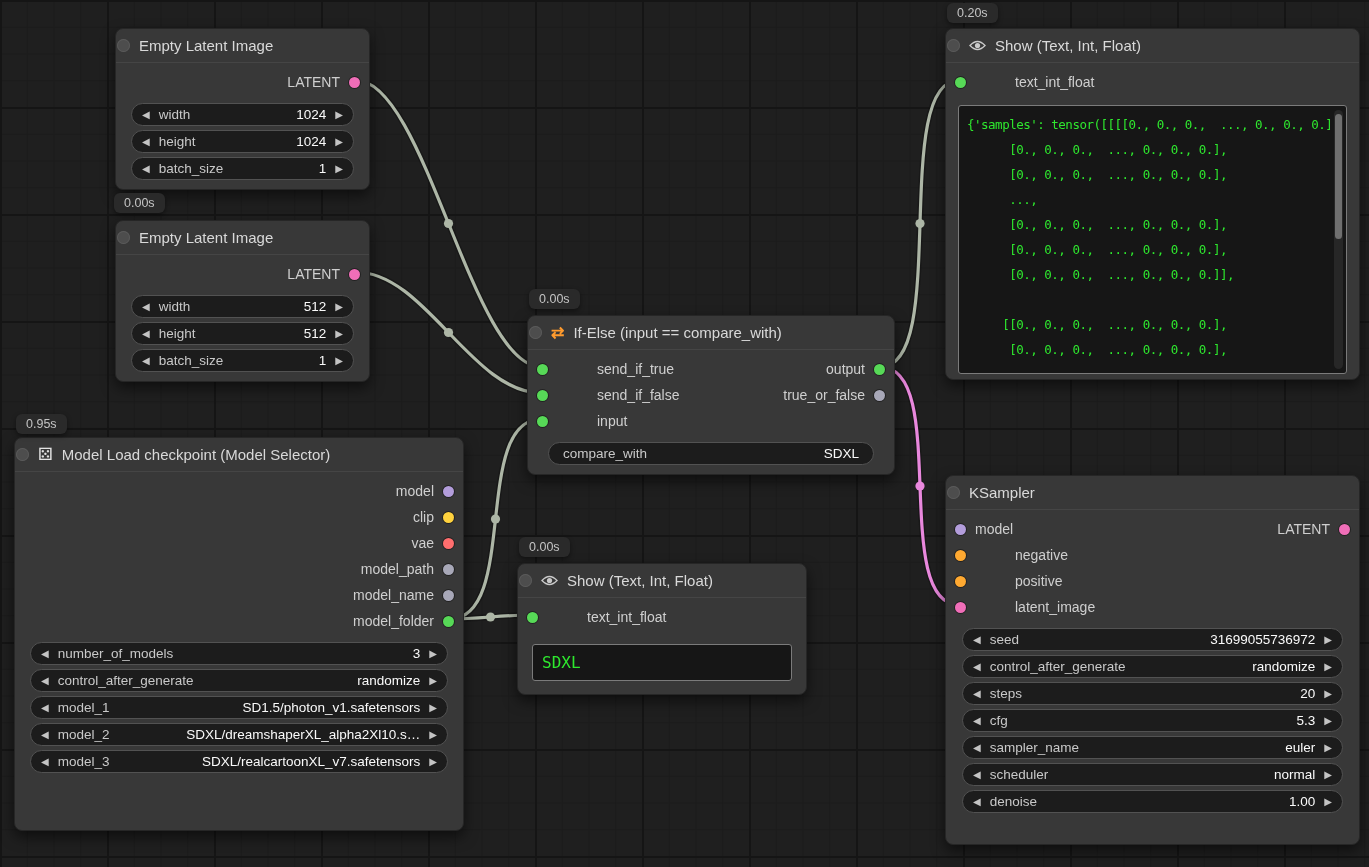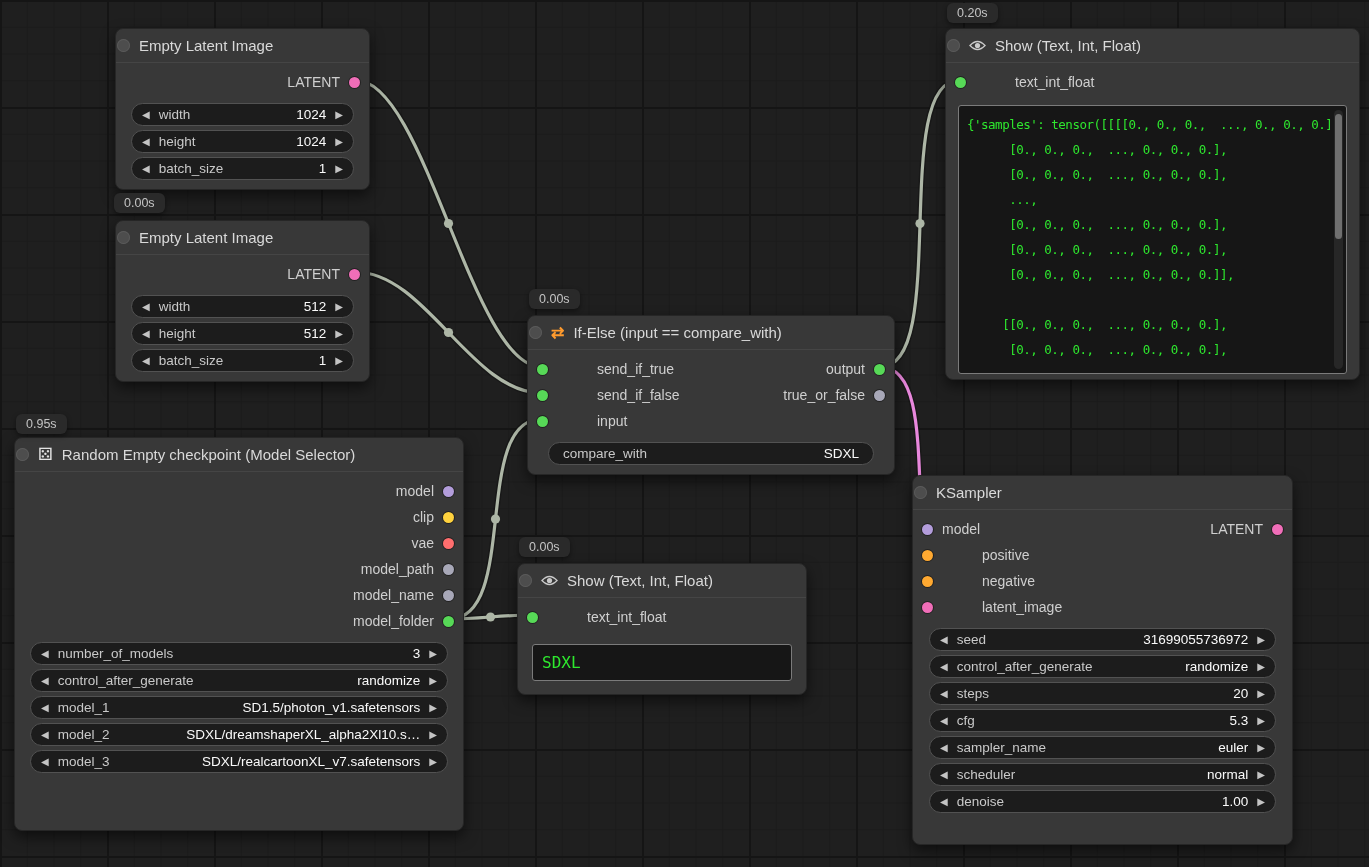--- a/index.html
+++ b/index.html
@@ -154,21 +154,21 @@
       <span class="wl">batch_size</span>
       <span class="wv">1</span>
       <span class="wa">▶</span>
     </div>
   </div>
 
   <div class="node" style="left:14px;top:437px;width:450px;height:394px;">
     <div class="node-header">
       <span class="status-dot"></span>
       <span class="hicon dice">⚄</span>
-      <span class="title">Random Empty checkpoint (Model Selector)</span>
+      <span class="title">Model Load checkpoint (Model Selector)</span>
     </div>
     <div class="ports">
       <div class="row out">
         <span class="plabel">model</span>
         <span class="dot" style="background: rgb(179, 157, 219);"></span>
       </div>
       <div class="row out">
         <span class="plabel">clip</span>
         <span class="dot" style="background: rgb(255, 210, 62);"></span>
       </div>
@@ -304,43 +304,43 @@
       [0., 0., 0.,  ..., 0., 0., 0.]],
 
      [[0., 0., 0.,  ..., 0., 0., 0.],
       [0., 0., 0.,  ..., 0., 0., 0.],</div>
       <div class="sbar">
         <div class="sthumb"></div>
       </div>
     </div>
   </div>
 
-  <div class="node" style="left:912px;top:475px;width:381px;height:370px;">
+  <div class="node" style="left:945px;top:475px;width:415px;height:370px;">
     <div class="node-header">
       <span class="status-dot"></span>
       <span class="title">KSampler</span>
     </div>
     <div class="ports">
       <div class="duo">
         <span class="pgroup">
           <span class="dot" style="background: rgb(179, 157, 219);"></span>
           <span class="plabel">model</span>
         </span>
         <span class="pgroup">
           <span class="plabel">LATENT</span>
           <span class="dot" style="background: rgb(240, 110, 184);"></span>
         </span>
       </div>
       <div class="row in">
         <span class="dot" style="background: rgb(255, 169, 49);"></span>
+        <span class="plabel">negative</span>
+      </div>
+      <div class="row in">
+        <span class="dot" style="background: rgb(255, 169, 49);"></span>
         <span class="plabel">positive</span>
-      </div>
-      <div class="row in">
-        <span class="dot" style="background: rgb(255, 169, 49);"></span>
-        <span class="plabel">negative</span>
       </div>
       <div class="row in">
         <span class="dot" style="background: rgb(240, 110, 184);"></span>
         <span class="plabel">latent_image</span>
       </div>
     </div>
     <div class="widget wide">
       <span class="wa">◀</span>
       <span class="wl">seed</span>
       <span class="wv">31699055736972</span>

